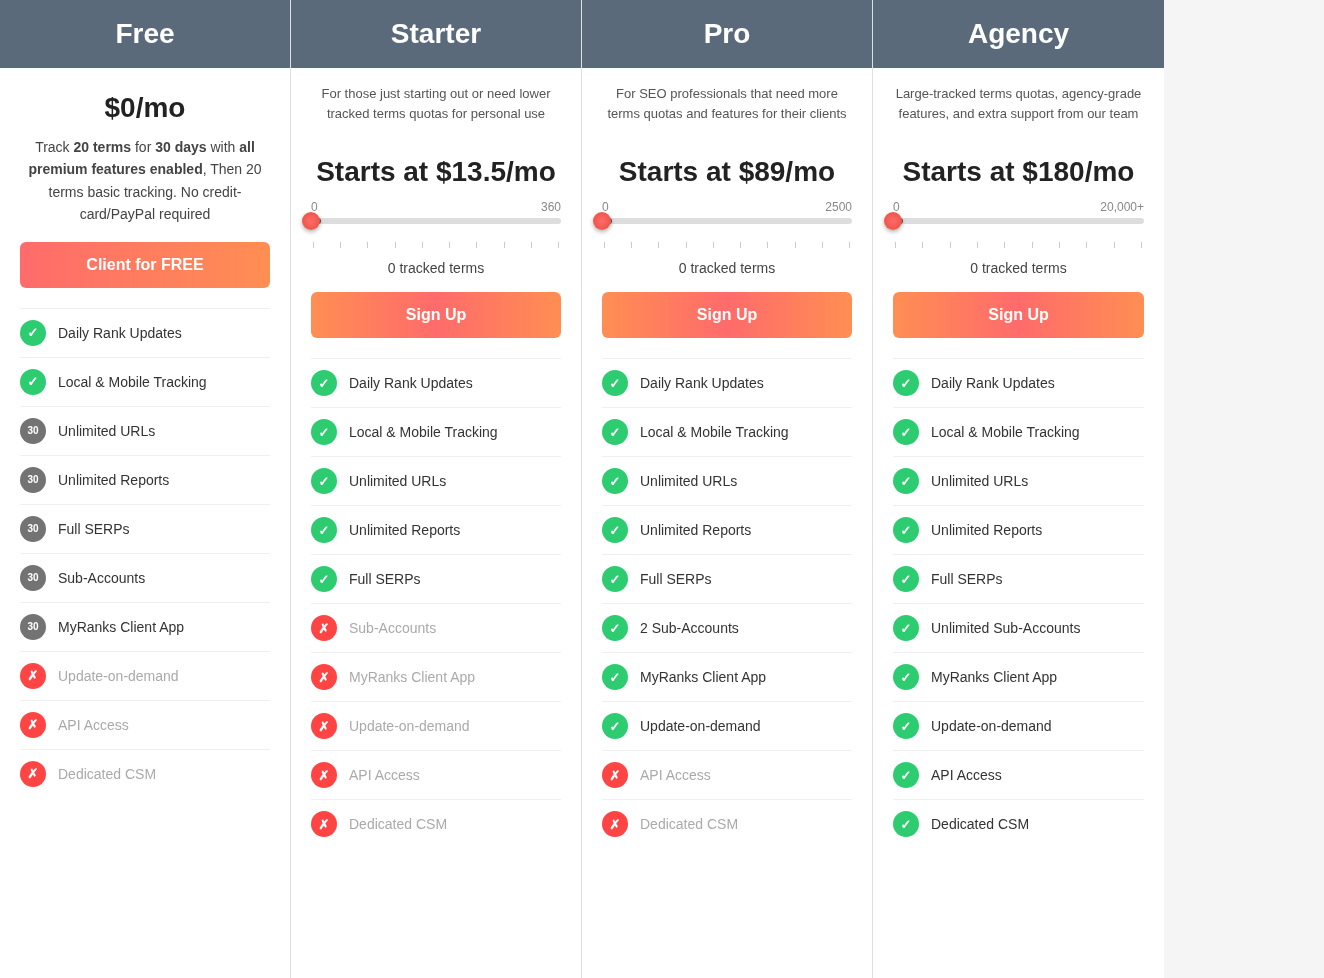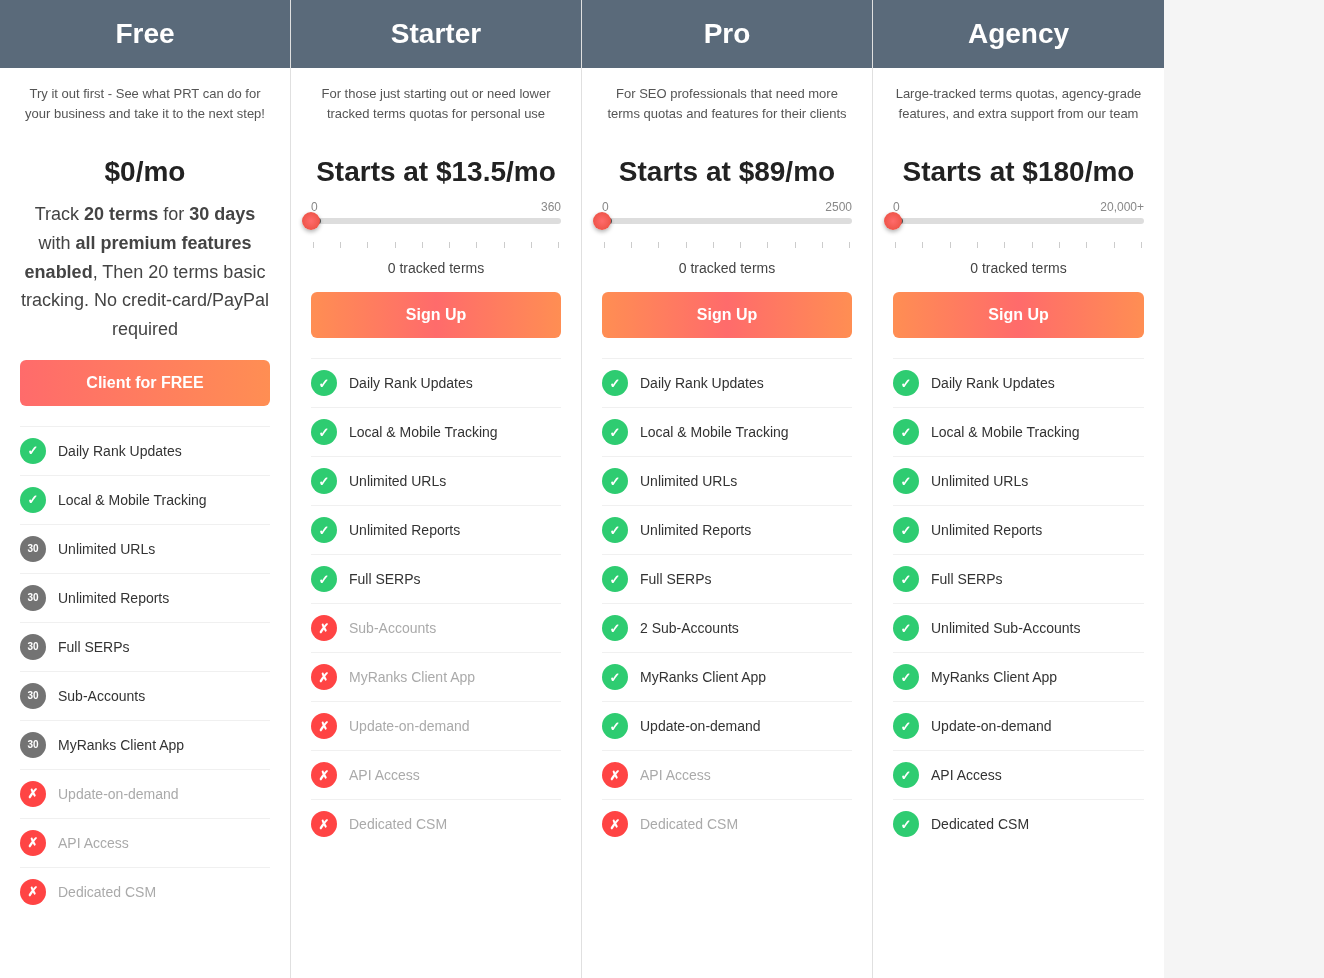--- a/index.html
+++ b/index.html
@@ -51,21 +51,21 @@
 
     .plan-price {
       font-size: 28px;
       font-weight: 700;
       text-align: center;
       color: #222;
       margin: 8px 0 12px;
     }
 
     .plan-free-desc {
-      font-size: 18px;
+      font-size: 14px;
       color: #444;
       text-align: center;
       line-height: 1.6;
       margin-bottom: 16px;
     }
     .plan-free-desc strong { font-weight: 700; }
 
     .slider-section {
       margin-bottom: 12px;
     }
@@ -185,21 +185,20 @@
   </style>
 </head>
 <body>
 
 <div class="pricing-grid">
 <div class="plan-col">
       <div class="plan-header">
         <h2>Free</h2>
       </div>
       <div class="plan-body">
-        <div class="plan-description">Try it out first - See what PRT can do for your business and take it to the next step!</div>
         <div class="plan-price">$0/mo</div>
         <div class="plan-free-desc">Track <strong>20 terms</strong> for <strong>30 days</strong> with <strong>all premium features enabled</strong>, Then 20 terms basic tracking. No credit-card/PayPal required</div>
         <button class="btn-primary btn-free">Client for FREE</button>
         <ul class="features-list">
           <li class="feature-item">
             <div class="feature-icon icon-check">✓</div>
             <span class="feature-text">Daily Rank Updates</span>
           </li>
           <li class="feature-item">
             <div class="feature-icon icon-check">✓</div>

